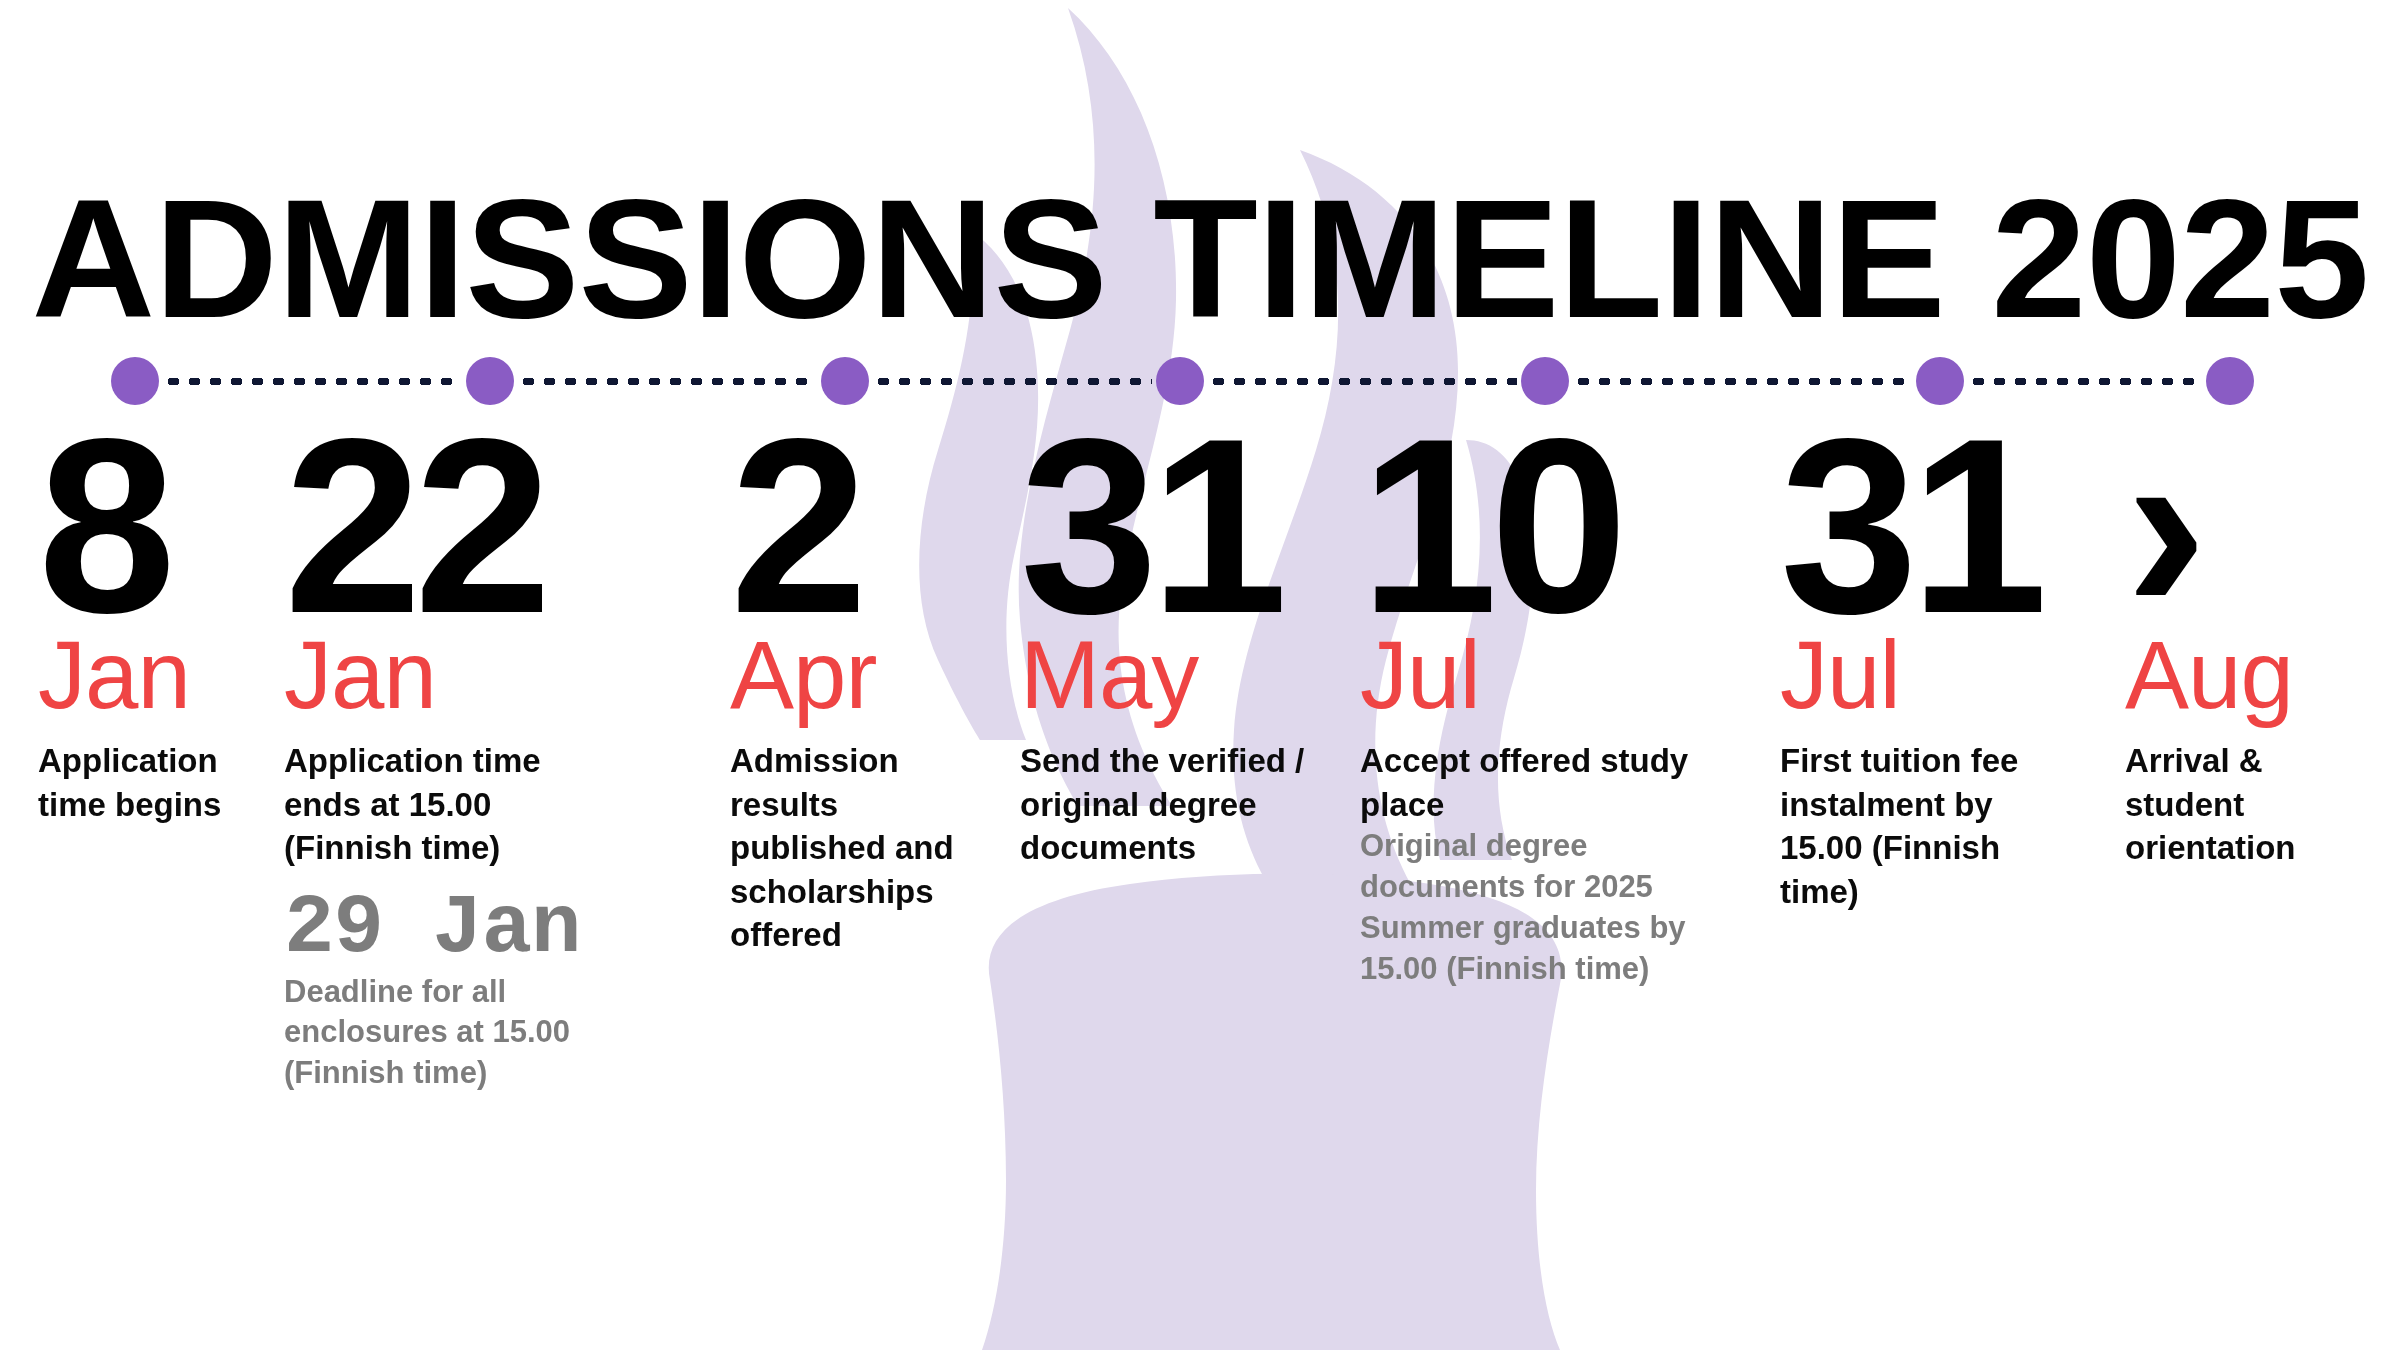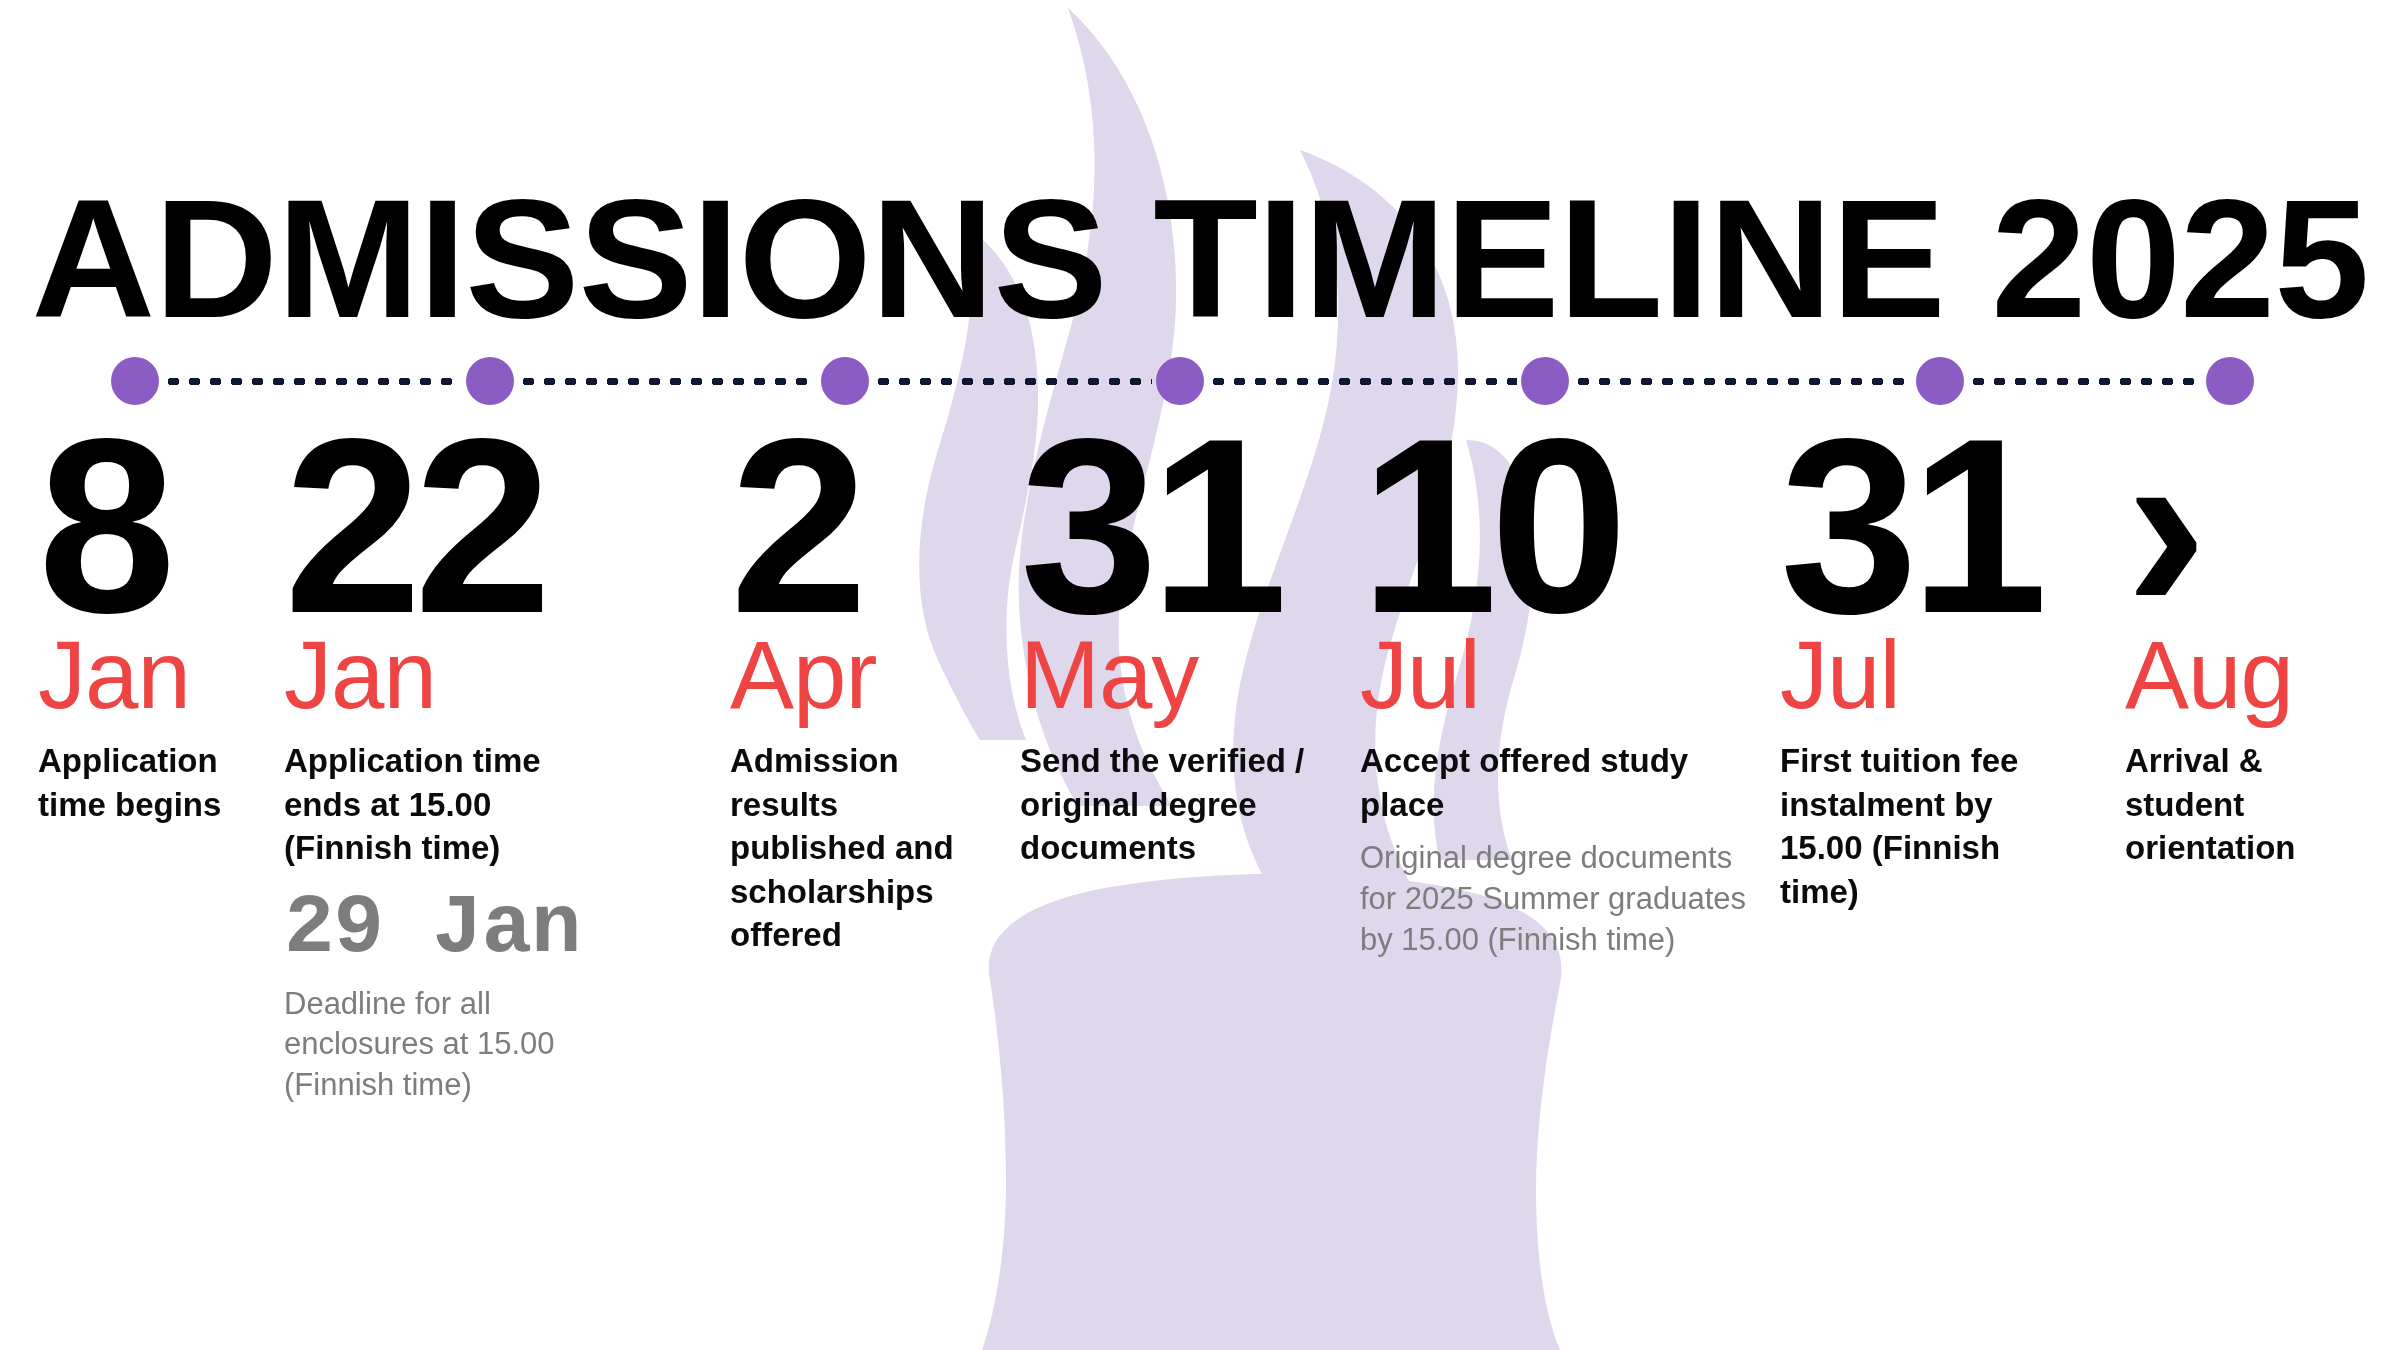--- a/index.html
+++ b/index.html
@@ -55,22 +55,22 @@
   }
   .desc{
     font-size:33px;line-height:1.32;font-weight:bold;color:#0B0B0B;
     margin-top:14px;
   }
   .sub-date{
     font-size:84px;line-height:1.02;font-weight:bold;color:#7D7D7D;
     letter-spacing:-1px;white-space:nowrap;margin-top:16px;font-family:Liberation Mono, monospace;
   }
   .sub-desc{
-    font-size:31px;line-height:1.32;font-weight:normal;color:#7D7D7D;
-    margin-top:12px;
+    font-size:31px;line-height:1.32;font-weight:bold;color:#7D7D7D;
+    margin-top:0;
   }
 </style>
 </head>
 <body>
 
 <div id="stage">
 
   <svg id="watermark" viewBox="0 0 760 1350" preserveAspectRatio="none" aria-hidden="true">
     <g fill="#DFD8EC">
 

